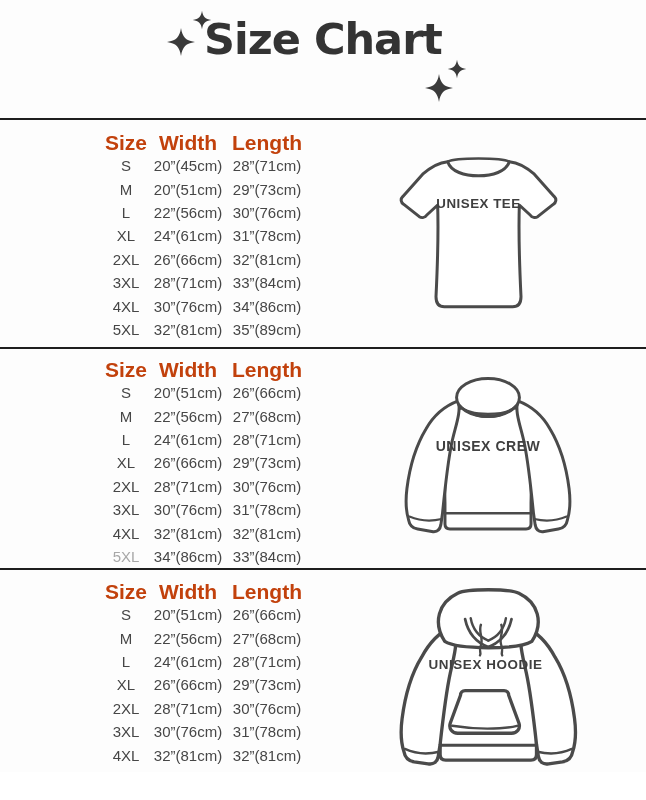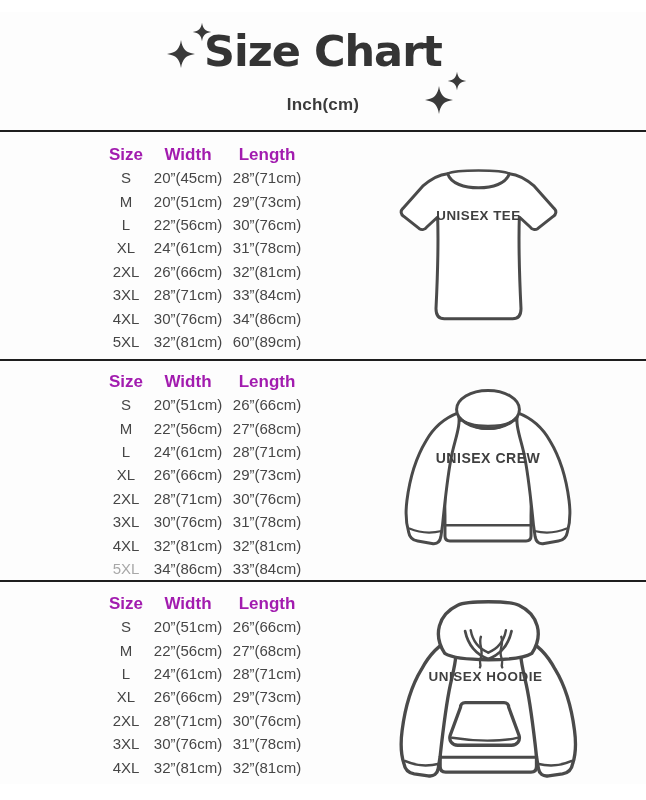--- a/index.html
+++ b/index.html
@@ -1,53 +1,52 @@
 <!DOCTYPE html>
 <html><head>
 <meta charset="utf-8">
 <style>
   *{margin:0;padding:0;box-sizing:border-box}
   body{background:#ffffff}
-  .canvas{position:relative;width:646px;height:772px;margin:12px auto;background:#fdfdfd;
+  .canvas{position:relative;width:646px;height:772px;margin:0 auto;background:#fdfdfd;
           font-family:"Liberation Sans",sans-serif;overflow:hidden}
   .title{position:absolute;top:14px;left:0;width:100%;text-align:center;
          font-family:"DejaVu Sans",sans-serif;font-size:43px;font-weight:bold;
          letter-spacing:-1px;color:#343434}
   .subtitle{position:absolute;top:83px;left:0;width:100%;text-align:center;
             font-size:17px;font-weight:bold;color:#3b3b3b;letter-spacing:.2px}
   .sparkles{position:absolute;width:52px;height:52px}
   .sp1{left:162px;top:6px}
   .sp2{left:424px;top:57px}
   .hr{position:absolute;left:0;width:646px;height:2px;background:#1e1e1e}
   .hr1{top:118px}.hr2{top:347px}.hr3{top:568px}
   .table{position:absolute;left:100px;width:212px}
   .t1{top:131px}.t2{top:358px}.t3{top:580px}
   .thead{display:flex;height:23px;align-items:center;font-weight:bold;
-         font-size:17px;color:#a21caf}
+         font-size:21px;color:#c2410c}
   .trow{display:flex;height:23.4px;align-items:center;font-size:15px;color:#464646}
   .c{display:block;text-align:center}
   .cs{width:52px}.cw{width:72px}.cl{width:86px}
   .muted{color:#a8a8a8}
   .art{position:absolute}
   .art-tee{left:391px;top:150px;width:175px}
   .art-crew{left:397px;top:371px;width:182px}
   .art-hoodie{left:391px;top:584px;width:190px}
   .garment{fill:#ffffff;stroke:#4a4a4a;stroke-width:3.6;stroke-linejoin:round;stroke-linecap:round}
   .gline{fill:none;stroke:#4a4a4a;stroke-width:3;stroke-linecap:round}
   .gthin{fill:none;stroke:#4a4a4a;stroke-width:2.6;stroke-linecap:round}
   .glabel{font-family:"Liberation Sans",sans-serif;font-weight:bold;fill:#3f3f3f;letter-spacing:.6px}
   .star{fill:#3a3a3a}
 </style>
 </head>
 <body>
 
 <div class="canvas">
 
   <div class="title">Size Chart</div>
-  <div class="subtitle">Inch(cm)</div>
 
   <svg class="sparkles sp1" viewBox="0 0 52 52">
     <path class="star" transform="translate(19,36)" d="M0,-14 C1.4,-4.8 4.8,-1.4 14,0 C4.8,1.4 1.4,4.8 0,14 C-1.4,4.8 -4.8,1.4 -14,0 C-4.8,-1.4 -1.4,-4.8 0,-14 Z"></path>
     <path class="star" transform="translate(40,14) scale(0.66)" d="M0,-14 C1.4,-4.8 4.8,-1.4 14,0 C4.8,1.4 1.4,4.8 0,14 C-1.4,4.8 -4.8,1.4 -14,0 C-4.8,-1.4 -1.4,-4.8 0,-14 Z"></path>
   </svg>
   <svg class="sparkles sp2" viewBox="0 0 52 52">
     <path class="star" transform="translate(15,31)" d="M0,-14 C1.4,-4.8 4.8,-1.4 14,0 C4.8,1.4 1.4,4.8 0,14 C-1.4,4.8 -4.8,1.4 -14,0 C-4.8,-1.4 -1.4,-4.8 0,-14 Z"></path>
     <path class="star" transform="translate(33,12) scale(0.66)" d="M0,-14 C1.4,-4.8 4.8,-1.4 14,0 C4.8,1.4 1.4,4.8 0,14 C-1.4,4.8 -4.8,1.4 -14,0 C-4.8,-1.4 -1.4,-4.8 0,-14 Z"></path>
   </svg>
 
@@ -92,21 +91,21 @@
         <span class="c cl">33”(84cm)</span>
       </div>
     <div class="trow">
         <span class="c cs">4XL</span>
         <span class="c cw">30”(76cm)</span>
         <span class="c cl">34”(86cm)</span>
       </div>
     <div class="trow">
         <span class="c cs">5XL</span>
         <span class="c cw">32”(81cm)</span>
-        <span class="c cl">60”(89cm)</span>
+        <span class="c cl">35”(89cm)</span>
       </div>
   </div>
 
   <svg class="art art-tee" viewBox="0 0 210 200">
     <path class="garment" d="M68,14 C58,15 47,21 38,29 L14,56 C11,59 12,63 15,65 L34,80 C37,82 41,81 43,78 L56,66 C57,98 56,135 54,176 C54,184 57,188 64,188 L146,188 C153,188 156,184 156,176 C154,135 153,98 154,66 L167,78 C169,81 173,82 176,80 L195,65 C198,63 199,59 196,56 L172,29 C163,21 152,15 142,14 C138,26 122,31 105,31 C88,31 72,26 68,14 Z"></path>
     <path class="gline" d="M68,14 C78,9 132,9 142,14"></path>
     <text class="glabel" x="105" y="70" font-size="16" text-anchor="middle">UNISEX TEE</text>
   </svg>
 
   <div class="table t2">

